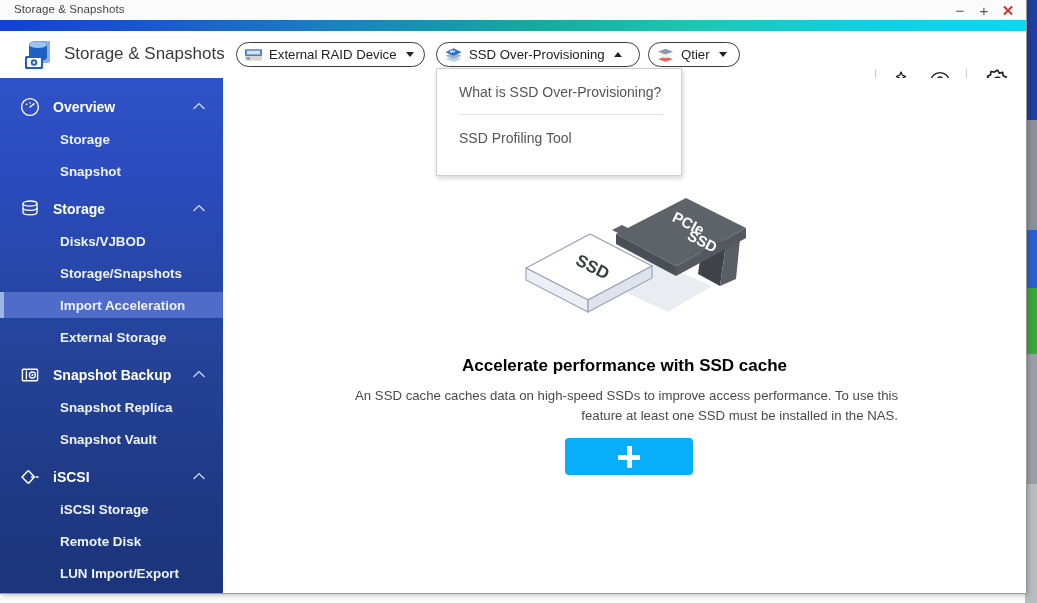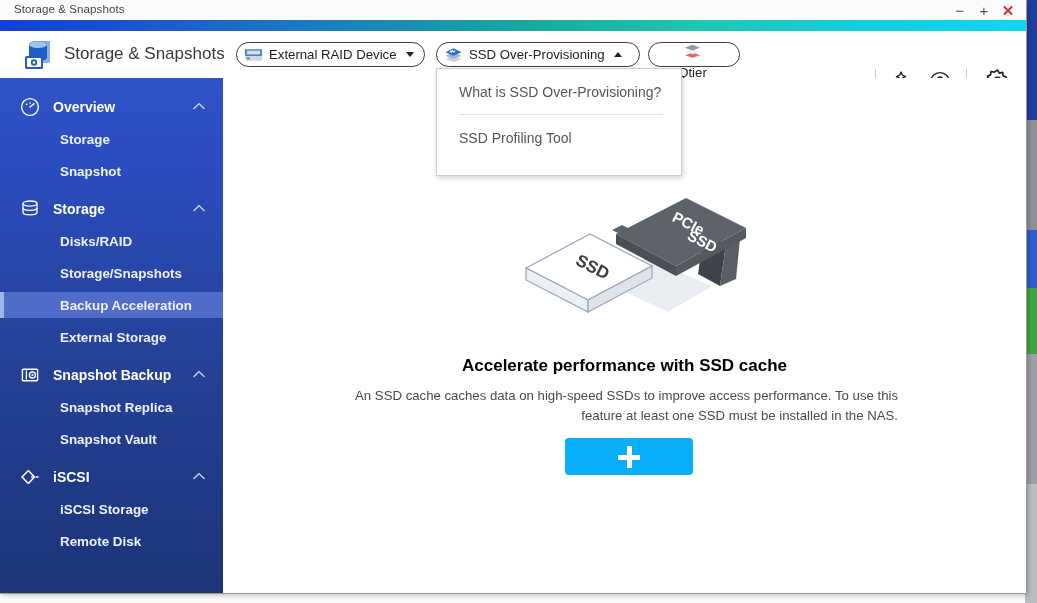--- a/index.html
+++ b/index.html
@@ -177,21 +177,21 @@
         <svg class="pico" viewBox="0 0 20 16">
           <path d="M10 8.8l-8.5 3.4L10 15.6l8.5-3.4z" fill="#c6d3e0"></path>
           <path d="M10 5.4L1.5 8.8 10 12.2l8.5-3.4z" fill="#9fb3c9"></path>
           <path d="M10 .8L1.5 5.2 10 8.8l8.5-3.6z" fill="#2f6fd0"></path>
           <path d="M6.4 3.6l1.2 1.6 1.3-2 1.3 1.6 1.4-1.2" stroke="#fff" stroke-width="1.1" fill="none"></path>
         </svg>
         <span>SSD Over-Provisioning</span>
         <span class="caret up"></span>
       </div>
 
-      <div class="pill" style="left:648px;width:92px;flex-direction:column;">
+      <div class="pill" style="left:648px;width:92px;">
         <svg class="pico" viewBox="0 0 20 16">
           <path d="M10 9.6L2 12.4l8 2.8 8-2.8z" fill="#e8675a"></path>
           <path d="M10 5.8L2 8.6l8 2.8 8-2.8z" fill="#f0f2f5"></path>
           <path d="M10 1.4L2 4.6l8 3 8-3z" fill="#8d99a8"></path>
         </svg>
         <span>Qtier</span>
         <span class="caret"></span>
       </div>
 
 
@@ -246,25 +246,25 @@
         <svg class="gicon" viewBox="0 0 20 20">
           <ellipse cx="10" cy="4.6" rx="7" ry="2.6" fill="none" stroke="#fff" stroke-width="1.3"></ellipse>
           <path d="M3 4.6v4.2c0 1.4 3.1 2.6 7 2.6s7-1.2 7-2.6V4.6" fill="none" stroke="#fff" stroke-width="1.3"></path>
           <path d="M3 9v4.2c0 1.4 3.1 2.6 7 2.6s7-1.2 7-2.6V9" fill="none" stroke="#fff" stroke-width="1.3"></path>
         </svg>
         <div class="glabel">Storage</div>
         <svg class="chev" viewBox="0 0 12 8">
           <path d="M1 6.4L6 1.6l5 4.8" fill="none" stroke="#cfd9f5" stroke-width="1.4" stroke-linecap="round"></path>
         </svg>
       </div>
-      <div class="nav-item">Disks/RAID</div>
+      <div class="nav-item">Disks/VJBOD</div>
       <div class="sp6"></div>
       <div class="nav-item">Storage/Snapshots</div>
       <div class="sp6"></div>
-      <div class="nav-item sel">Backup Acceleration</div>
+      <div class="nav-item sel">Import Acceleration</div>
       <div class="sp6"></div>
       <div class="nav-item">External Storage</div>
       <div class="sp6"></div>
 
       <div class="nav-group">
         <svg class="gicon" viewBox="0 0 20 20">
           <rect x="2.4" y="4.2" width="15.2" height="11.6" rx="1" fill="none" stroke="#fff" stroke-width="1.4"></rect>
           <path d="M6.4 5.4v9.2" stroke="#fff" stroke-width="1.3"></path>
           <circle cx="12.4" cy="10" r="3" fill="none" stroke="#fff" stroke-width="1.3"></circle>
           <circle cx="12.4" cy="10" r="1.1" fill="#fff"></circle>
@@ -288,20 +288,21 @@
         </svg>
         <div class="glabel">iSCSI</div>
         <svg class="chev" viewBox="0 0 12 8">
           <path d="M1 6.4L6 1.6l5 4.8" fill="none" stroke="#cfd9f5" stroke-width="1.4" stroke-linecap="round"></path>
         </svg>
       </div>
       <div class="nav-item">iSCSI Storage</div>
       <div class="sp6"></div>
       <div class="nav-item">Remote Disk</div>
       <div class="sp6"></div>
+      <div class="nav-item">LUN Import/Export</div>
     </div>
 
     <div class="content">
 
       <svg class="illus" viewBox="0 0 250 140">
 
         <path d="M96 92l42-24 66 28-44 26z" fill="#e9ecf1"></path>
 
         <path d="M196 42l22 12-6 42-22-12z" fill="#3f4349"></path>
         <path d="M218 54l14-5-4 40-16 7z" fill="#5a5f66"></path>

